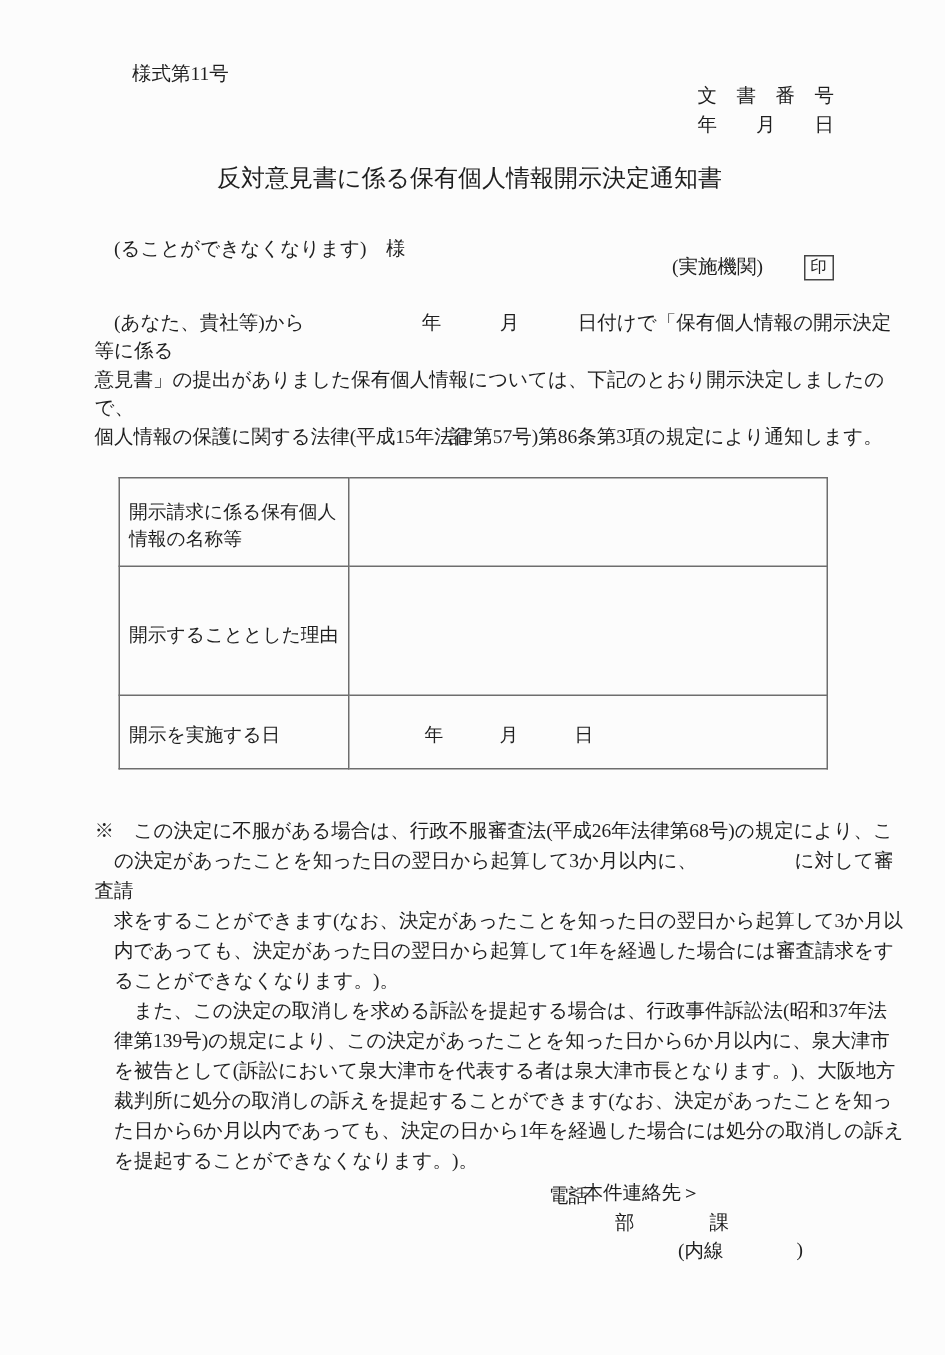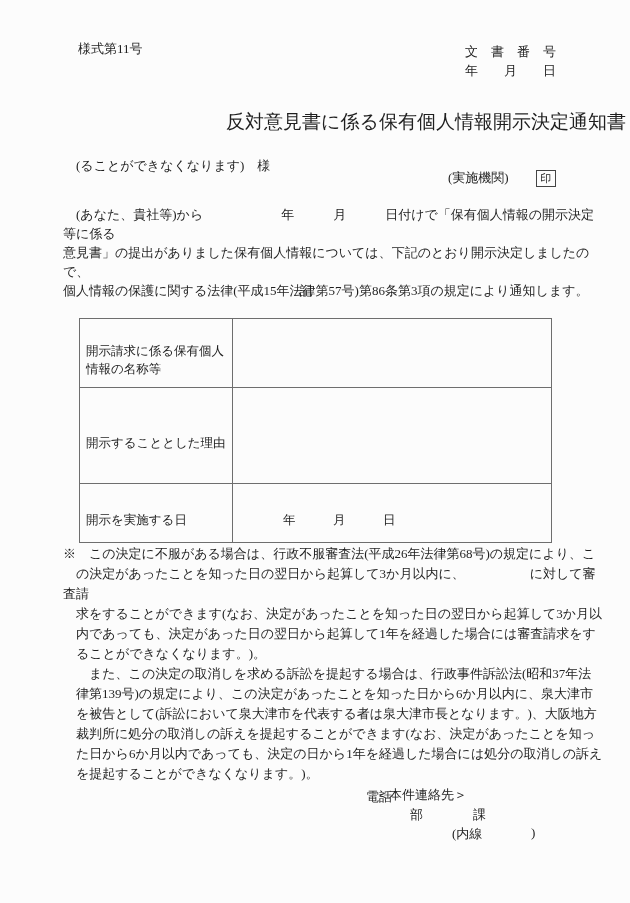--- a/index.html
+++ b/index.html
@@ -7,32 +7,32 @@
     width: 630px; height: 903px;
     background: #fcfcfc;
     font-family: "Liberation Serif", "DejaVu Serif", serif;
     color: #1f1f1f;
     position: relative;
     overflow: hidden;
   }
   .abs { position: absolute; }
   .pre { white-space: pre-line; }
 
-  #form-number { left: 78px; top: 40px; font-size: 13px; }
+  #form-number { left: 88px; top: 40px; font-size: 13px; }
 
   #header-right {
-    right: 74px; top: 42px;
+    right: 74px; top: 54px;
     text-align: right;
     font-size: 13px; line-height: 19px;
   }
 
   #page-title {
     left: 0; top: 109px; width: 626px;
-    text-align: right;
-    font-size: 19px; font-weight: normal; margin: 0;
+    text-align: center;
+    font-size: 16px; font-weight: normal; margin: 0;
   }
 
   #addressee { left: 63px; top: 157px; font-size: 13px; }
 
   #issuer {
     left: 448px; top: 169px;
     display: flex; align-items: center; gap: 27px;
     font-size: 13px;
   }
   #seal-box {
@@ -58,21 +58,21 @@
     border-collapse: collapse;
     table-layout: fixed;
     width: 473px;
     font-size: 12.5px;
   }
   #main-table th, #main-table td {
     border: 1px solid #6e6e6e;
     font-weight: normal;
     text-align: left;
     vertical-align: middle;
-    padding: 16px 4px 2px 6px;
+    padding: 6px 4px 2px 6px;
     line-height: 18px;
   }
   #main-table th { width: 142px; }
   #main-table .row-0 th, #main-table .row-0 td { height: 50px; }
   #main-table .row-1 th, #main-table .row-1 td { height: 77px; }
   #main-table .row-2 th, #main-table .row-2 td { height: 38px; }
   #main-table .row-3 th, #main-table .row-3 td { height: 40px; margin-top: 28px; }
   #main-table td.date-cell { padding-left: 50px; }
 
   #notes {

